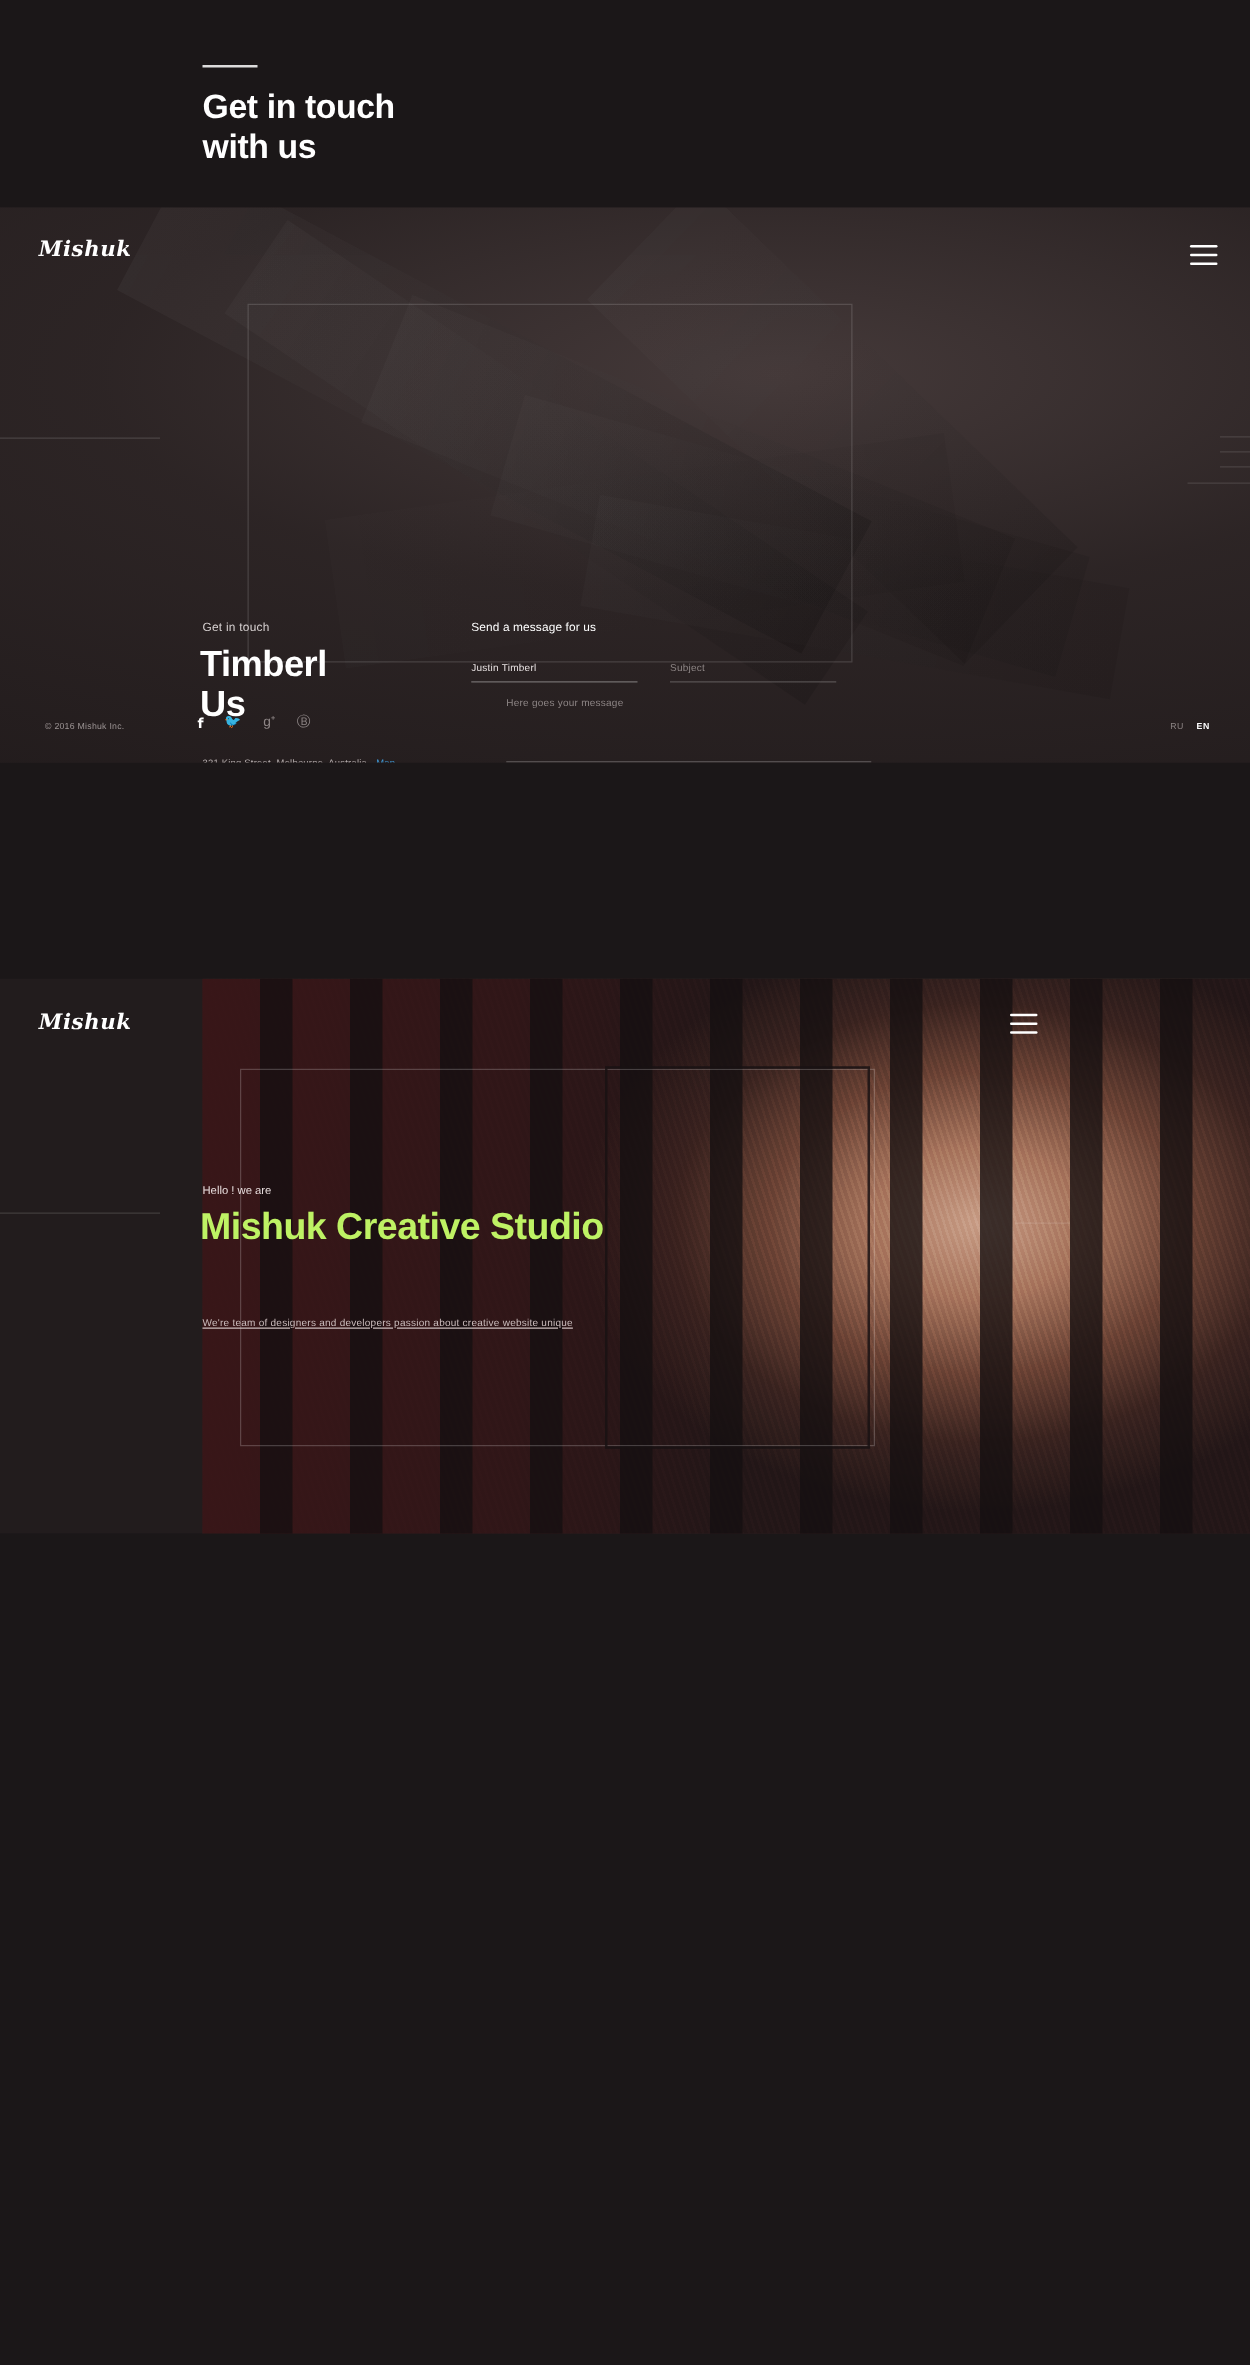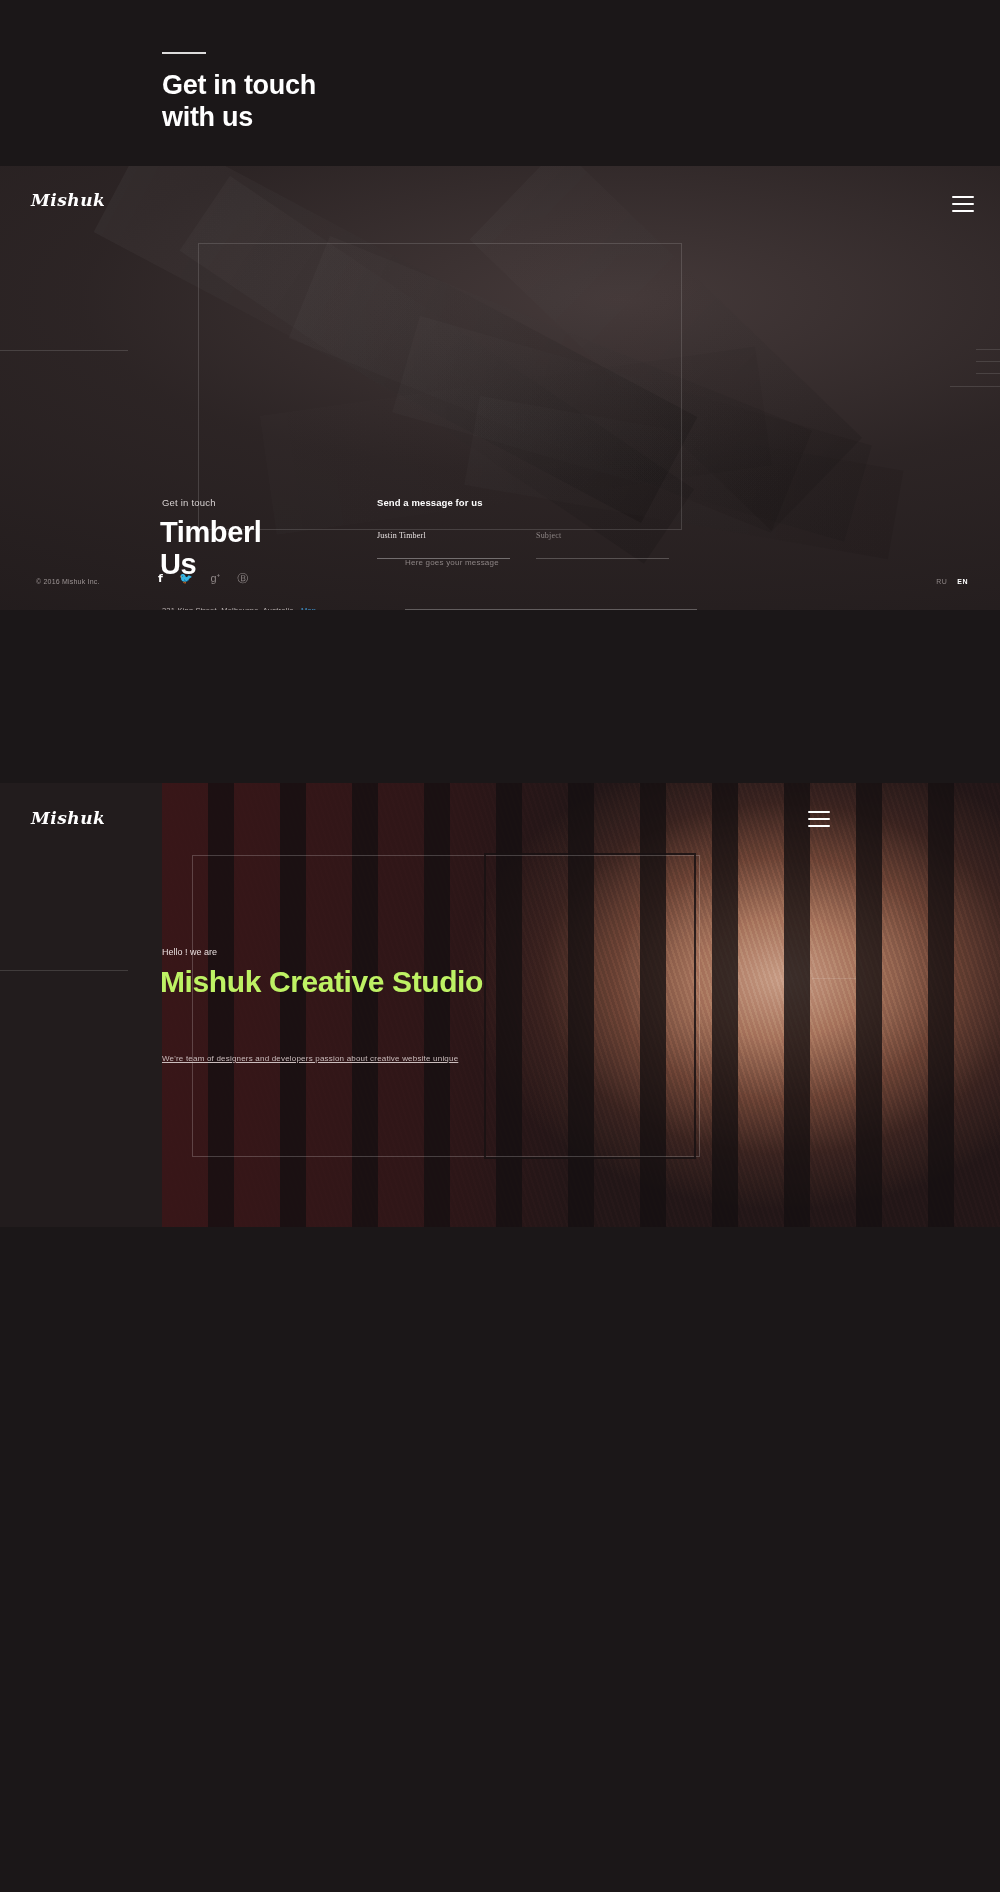--- a/index.html
+++ b/index.html
@@ -64,28 +64,28 @@
   .side-rule-r4 { position:absolute; right:0; top:183px; width:24px; height:1px; background:rgba(255,255,255,.12); }
 
   .c-eyebrow { position:absolute; left:162px; top:331px; font-size:9.5px; color:#d8d2d2; letter-spacing:.2px; }
   .c-title {
     position:absolute; left:160px; top:350px; width:230px;
     font-size:29px; font-weight:bold; line-height:1.12; letter-spacing:-.4px; color:#fff;
   }
   .c-info { position:absolute; left:162px; top:437px; font-size:7.5px; line-height:2.1; color:#b8b0b0; letter-spacing:.2px; }
   .c-info a { color:#3f9ad8; text-decoration:none; }
 
-  .f-title { position:absolute; left:377px; top:331px; font-size:9.5px; font-weight:bold; color:#ffffff; letter-spacing:.1px; }
+  .f-title { position:absolute; left:377px; top:331px; font-size:9.5px; font-weight:normal; color:#ffffff; letter-spacing:.1px; }
   .f-row { position:absolute; left:377px; top:358px; width:292px; display:flex; gap:26px; }
   .f-field { flex:1; }
   .f-field input {
     width:100%; background:transparent; border:none;
     border-bottom:1px solid rgba(255,255,255,.35);
-    color:#e9e3e3; font-size:8px; font-family:Liberation Serif, serif;
-    padding:0 0 18px 0; outline:none; letter-spacing:.2px;
+    color:#e9e3e3; font-size:8px; font-family:Liberation Sans, sans-serif;
+    padding:0 0 6px 0; outline:none; letter-spacing:.2px;
   }
   .f-field.subject input { border-bottom-color:rgba(255,255,255,.22); }
   .f-field input::placeholder { color:#8d8585; }
   .f-msg { position:absolute; left:377px; top:392px; width:292px;margin-left:28px; }
   .f-msg textarea {
     width:100%; height:52px; resize:none; background:transparent; border:none;
     border-bottom:1px solid rgba(255,255,255,.28);
     color:#e9e3e3; font-size:8px; font-family:"Liberation Sans", sans-serif;
     outline:none; letter-spacing:.2px;
   }

